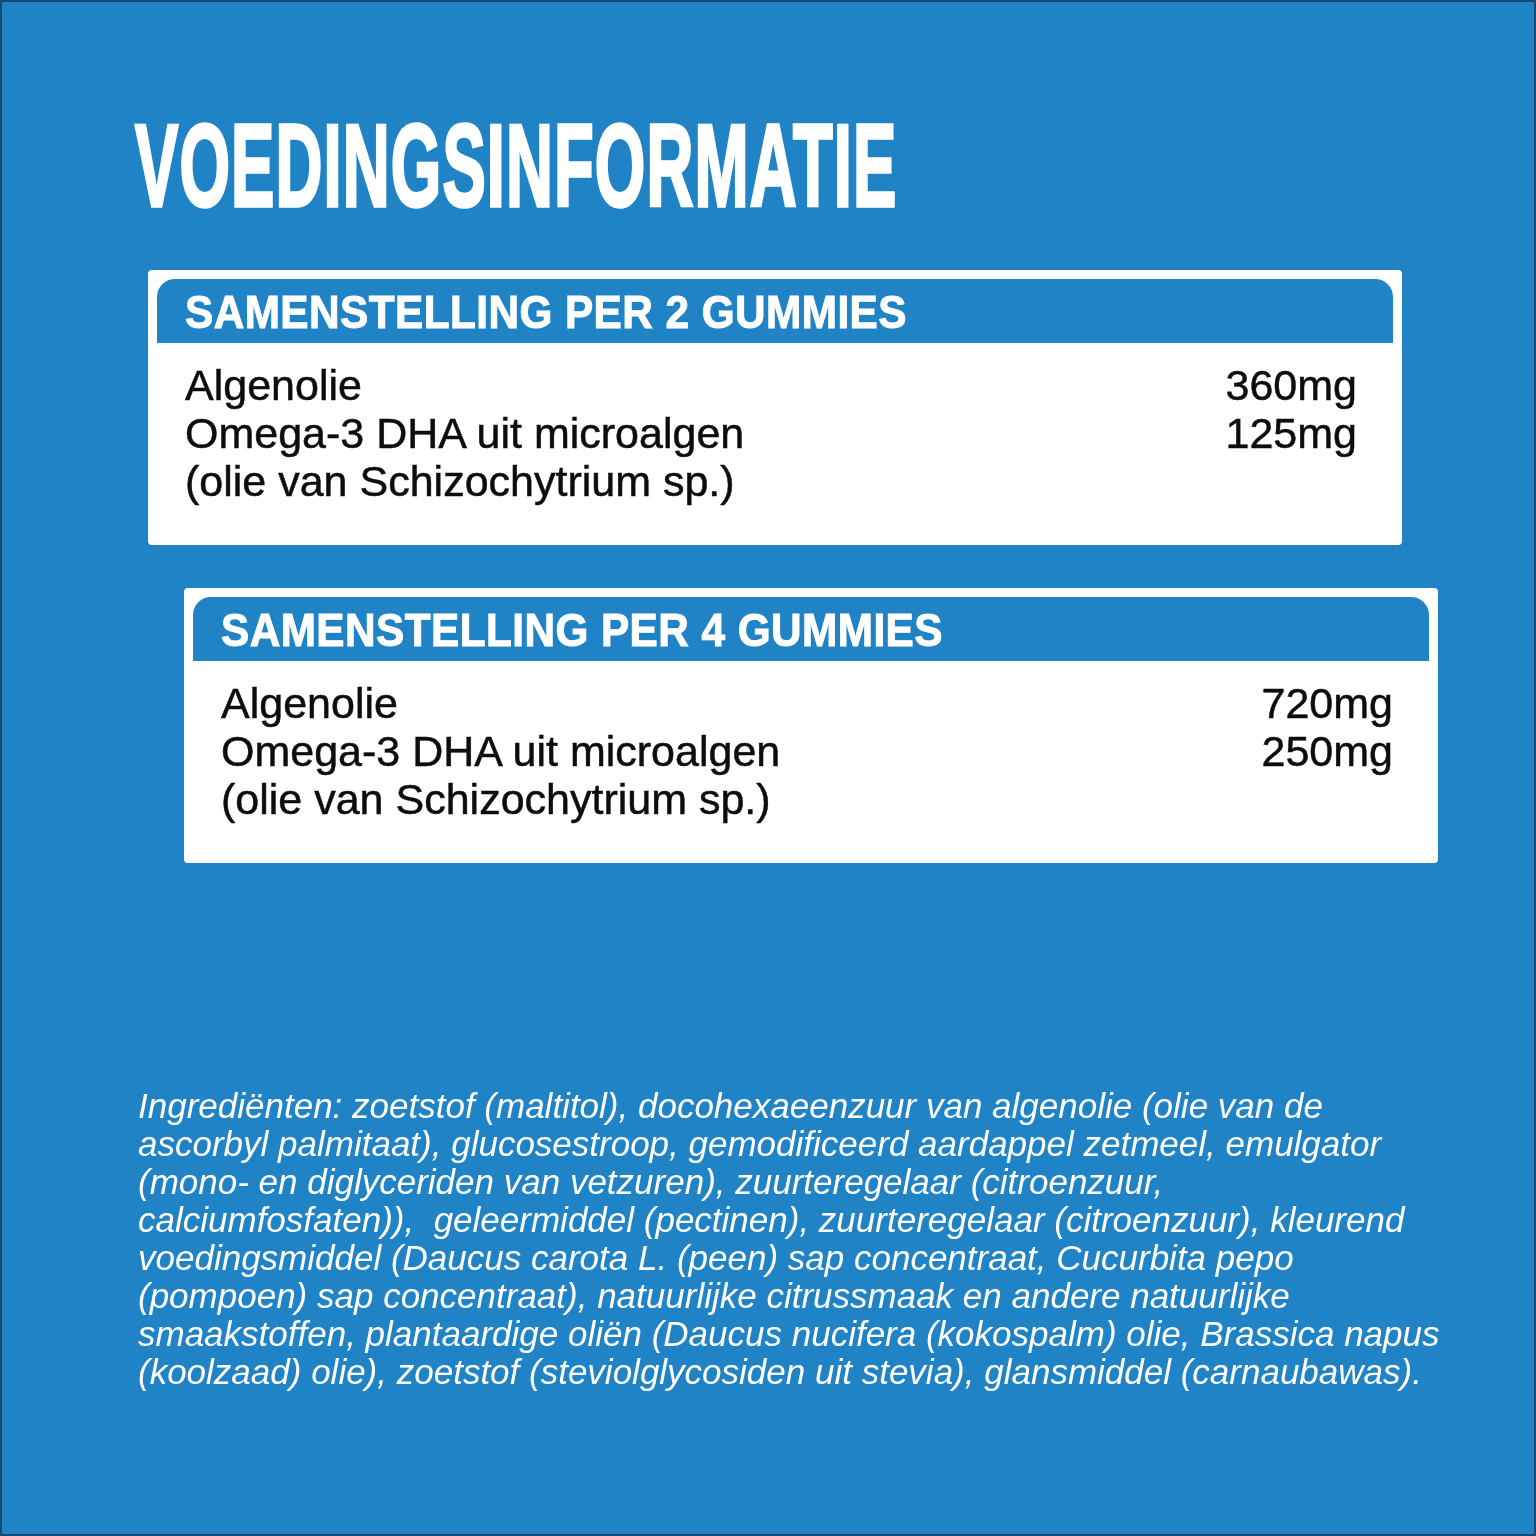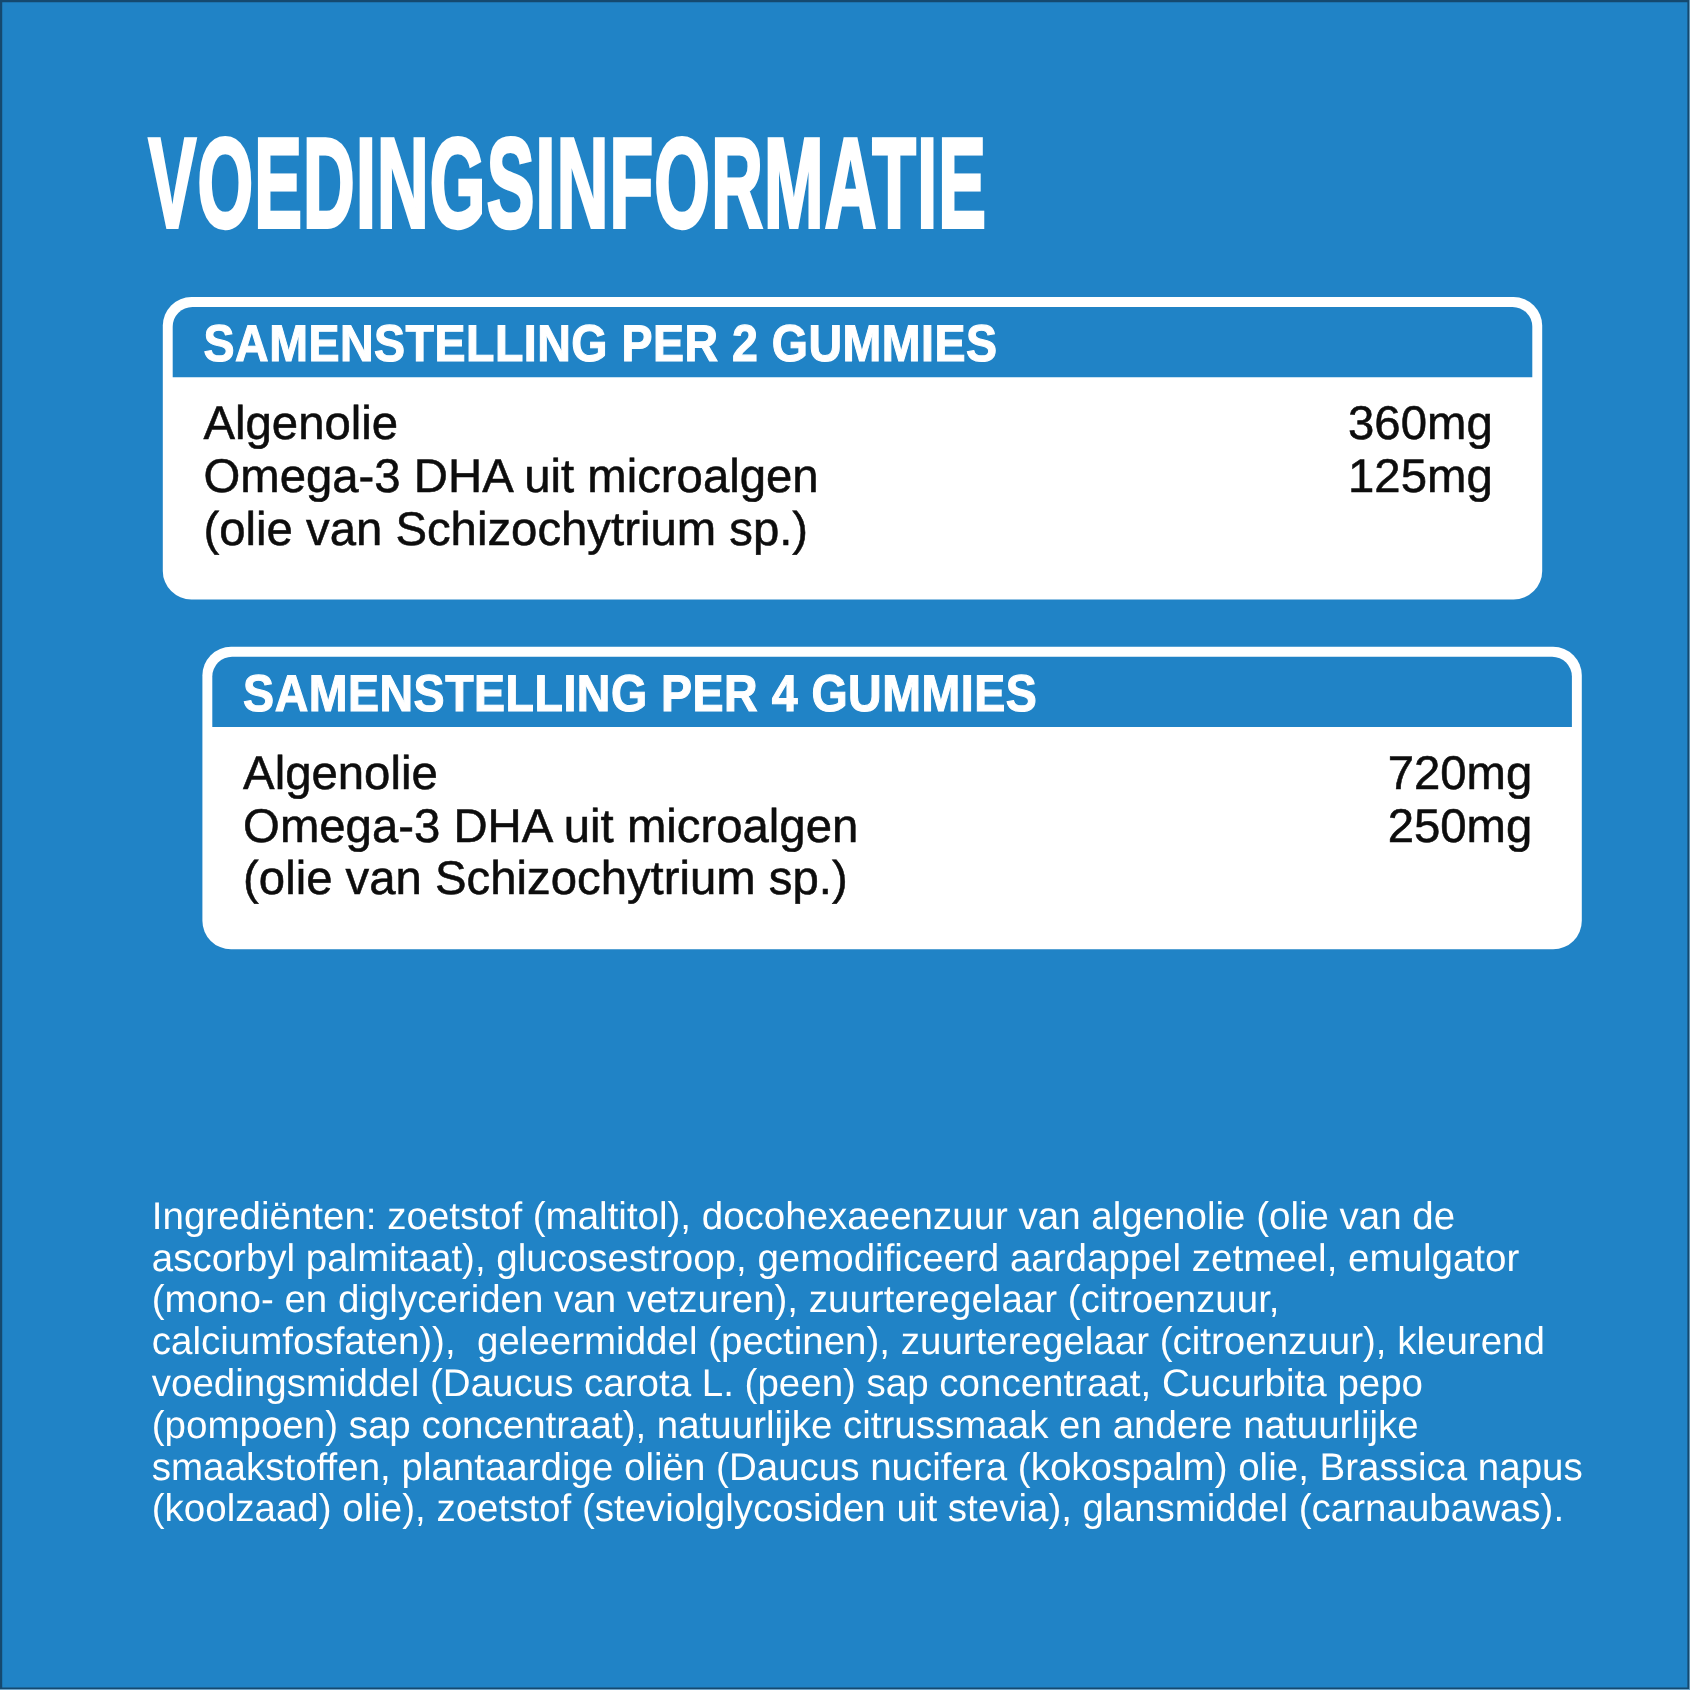--- a/index.html
+++ b/index.html
@@ -33,21 +33,21 @@
     -webkit-text-stroke: 3.5px var(--title_text, #FFFFFF);
   }
 
   
   .panel {
     position: absolute;
     left: 148px;
     width: 1254px;
     height: 275px;
     background: var(--panel, #FFFFFF);
-    border-radius: 26px;
+    border-radius: 4px;
   }
   .panel-1 { top: 270px; }
   .panel-2 { top: 588px; margin-left: 36px; }
 
   .panel-header {
     position: absolute;
     top: 9px; left: 9px; right: 9px;
     height: 64px;
     background: var(--background, #2083C6);
     border-radius: 18px 18px 0 0;
@@ -90,21 +90,21 @@
   .ingredients {
     position: absolute;
     left: 138px;
     top: 1087px;
     width: 1380px;
     margin: 0;
     font-size: 35px;
     line-height: 38px;
     color: var(--header_text, #FFFFFF);
   }
-  .ing-line { display: block; white-space: pre; }
+  .ing-line { display: block; white-space: pre; font-style: italic; }
 </style>
 </head>
 <body>
 
 <div class="page">
 
   <h1 class="title">
     <span class="squeeze">VOEDINGSINFORMATIE</span>
   </h1>
 

